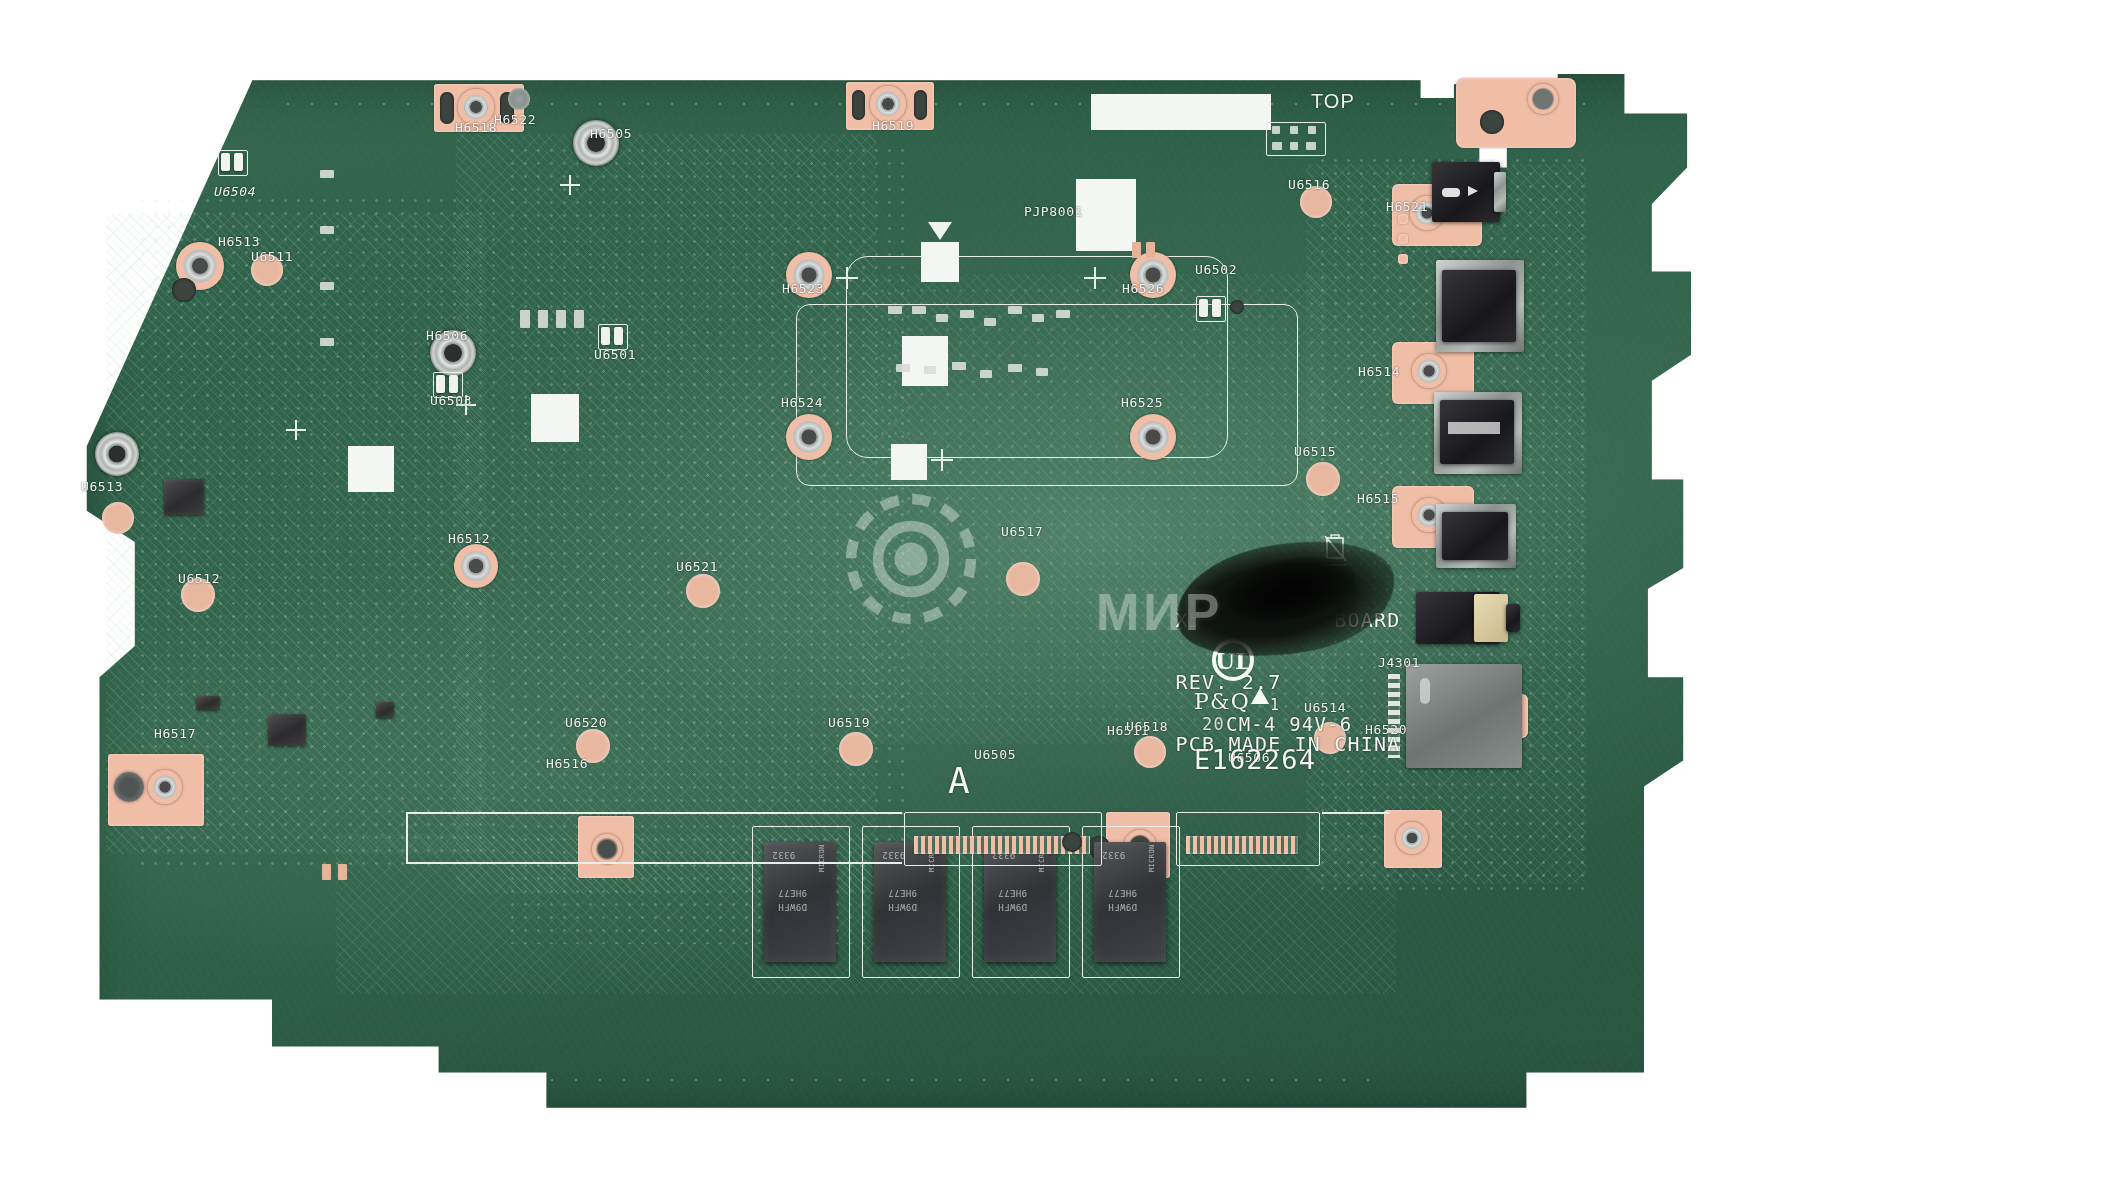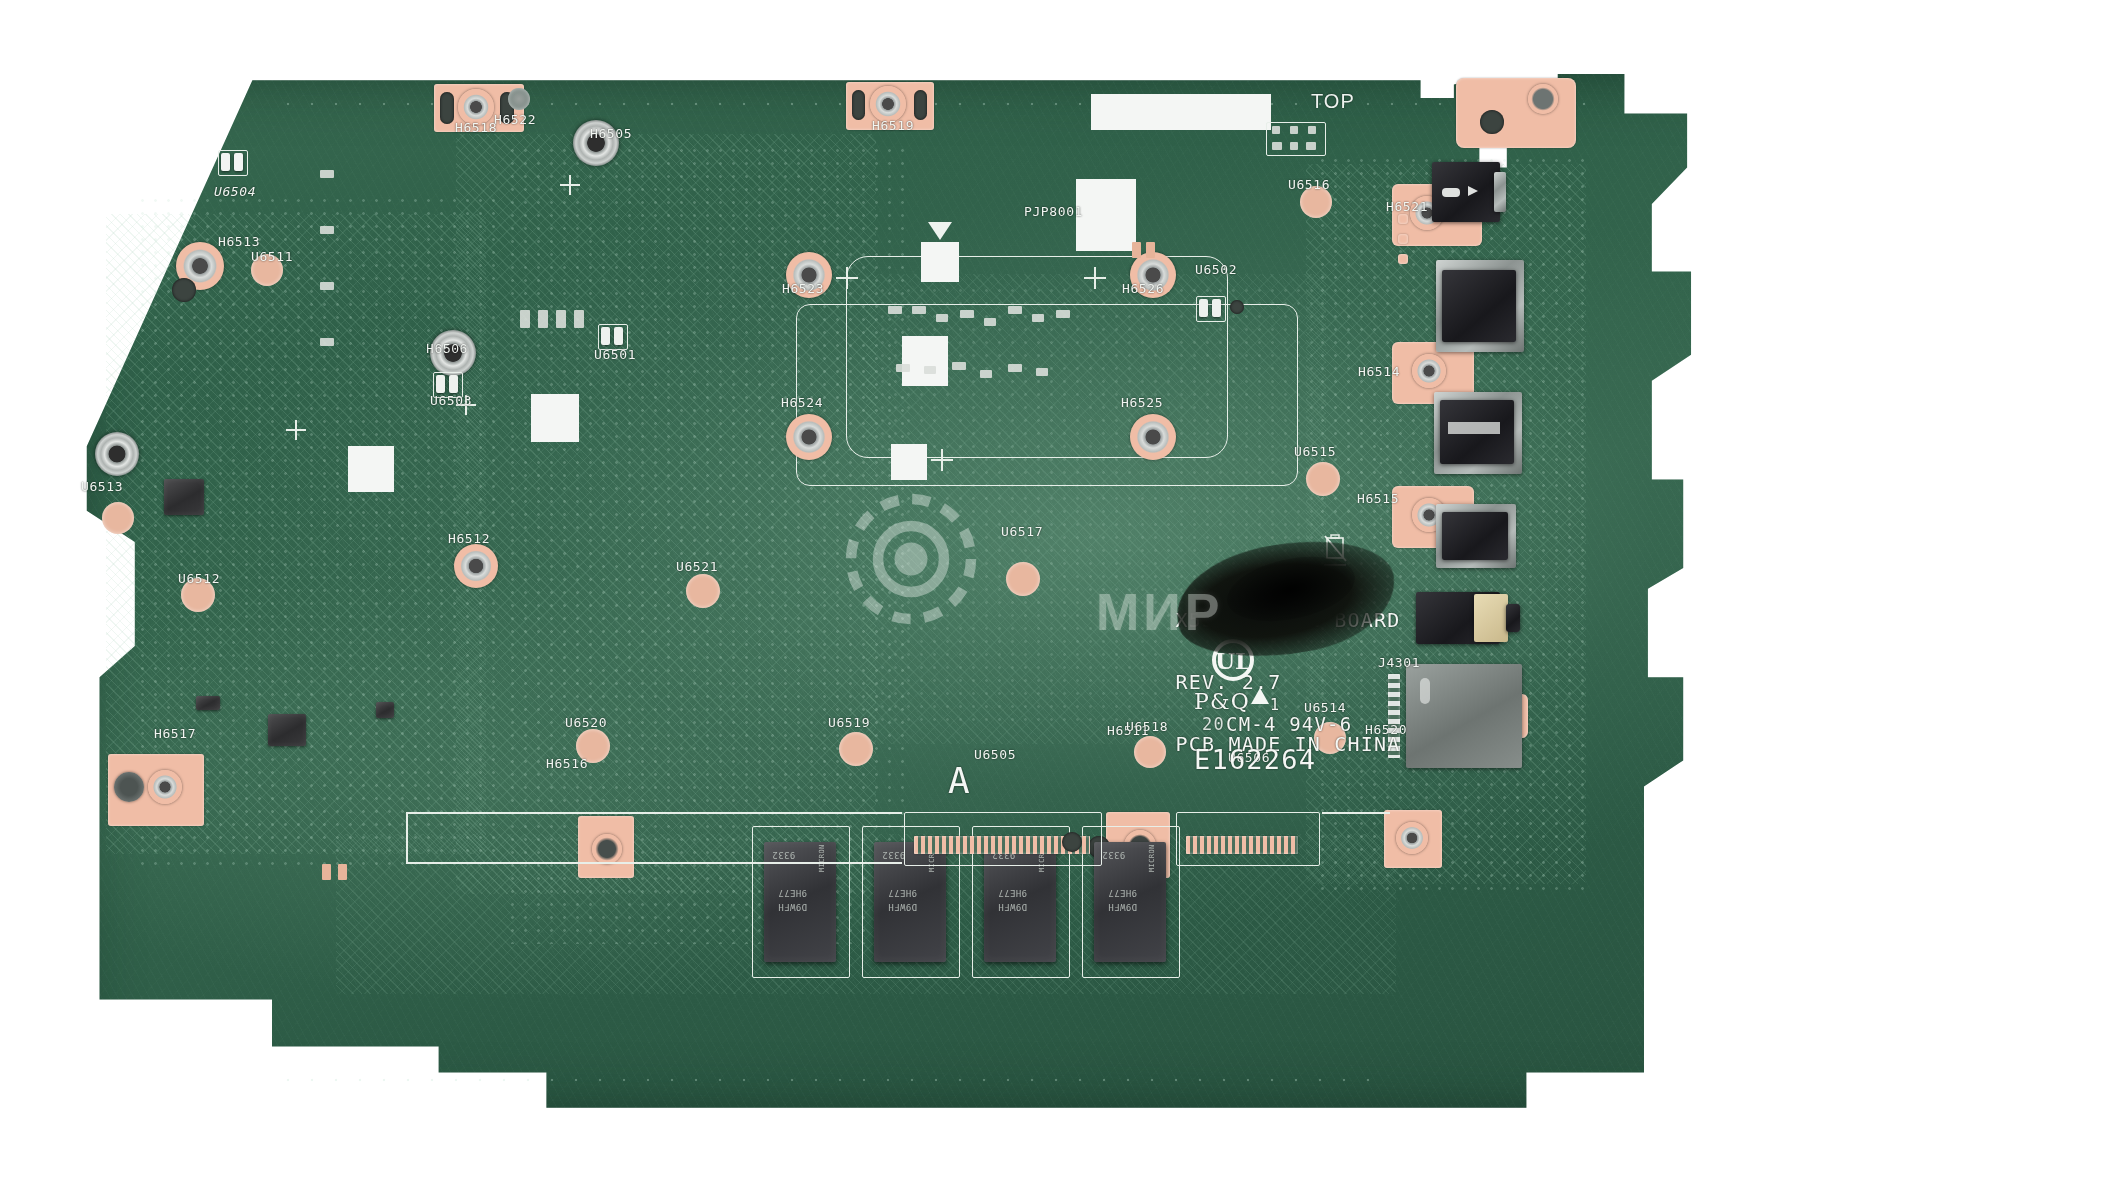--- a/index.html
+++ b/index.html
@@ -372,21 +372,21 @@
     <span class="label" style="left:138px;top:110px;font-style:italic;">U6504</span>
     <span class="label" style="left:948px;top:130px;">PJP8001</span>
     <span class="label" style="left:1212px;top:103px;">U6516</span>
     <span class="label" style="left:1310px;top:125px;">H6521</span>
     <span class="label" style="left:106px;top:160px;margin-left:36px;">H6513</span>
     <span class="label" style="left:175px;top:175px;">U6511</span>
     <span class="label" style="left:706px;top:207px;">H6523</span>
     <span class="label" style="left:1046px;top:207px;">H6526</span>
     <span class="label" style="left:1119px;top:188px;">U6502</span>
     <span class="label" style="left:518px;top:273px;">U6501</span>
-    <span class="label" style="left:350px;top:268px;font-family:Liberation Mono, monospace;">H6506</span>
+    <span class="label" style="left:350px;top:254px;">H6506</span>
     <span class="label" style="left:354px;top:319px;">U6503</span>
     <span class="label" style="left:705px;top:321px;">H6524</span>
     <span class="label" style="left:1045px;top:321px;">H6525</span>
     <span class="label" style="left:1282px;top:290px;">H6514</span>
     <span class="label" style="left:1218px;top:370px;">U6515</span>
     <span class="label" style="left:5px;top:405px;">U6513</span>
     <span class="label" style="left:1281px;top:417px;">H6515</span>
     <span class="label" style="left:372px;top:457px;">H6512</span>
     <span class="label" style="left:925px;top:450px;">U6517</span>
     <span class="label" style="left:600px;top:485px;">U6521</span>

